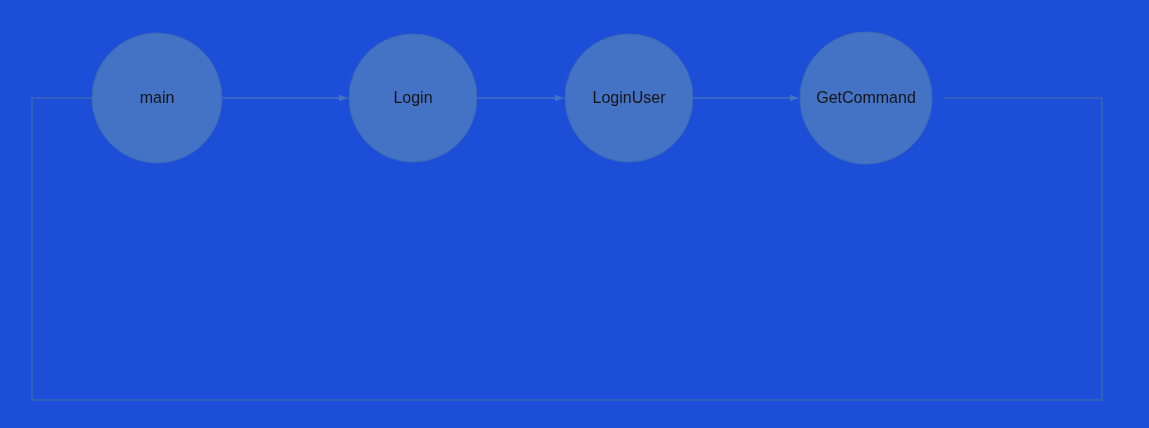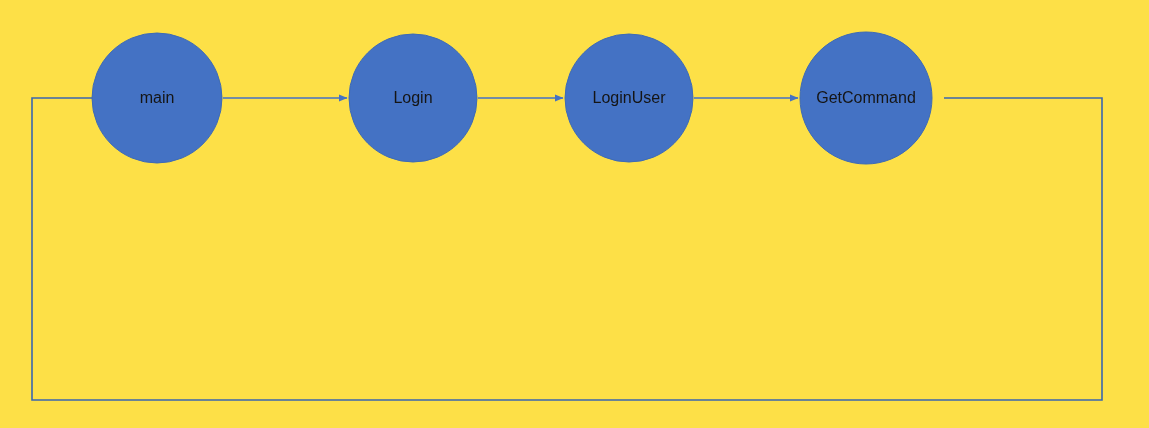--- a/index.html
+++ b/index.html
@@ -8,21 +8,21 @@
     padding: 0;
     background: #ffffff;
   }
   body {
     font-family: "Liberation Sans", sans-serif;
   }
   #canvas {
     position: relative;
     width: 1149px;
     height: 428px;
-    background: #fde047;
+    background: #1d4ed8;
     overflow: hidden;
   }
   #diagram-svg {
     position: absolute;
     left: 0;
     top: 0;
     width: 1149px;
     height: 428px;
     display: block;
   }

